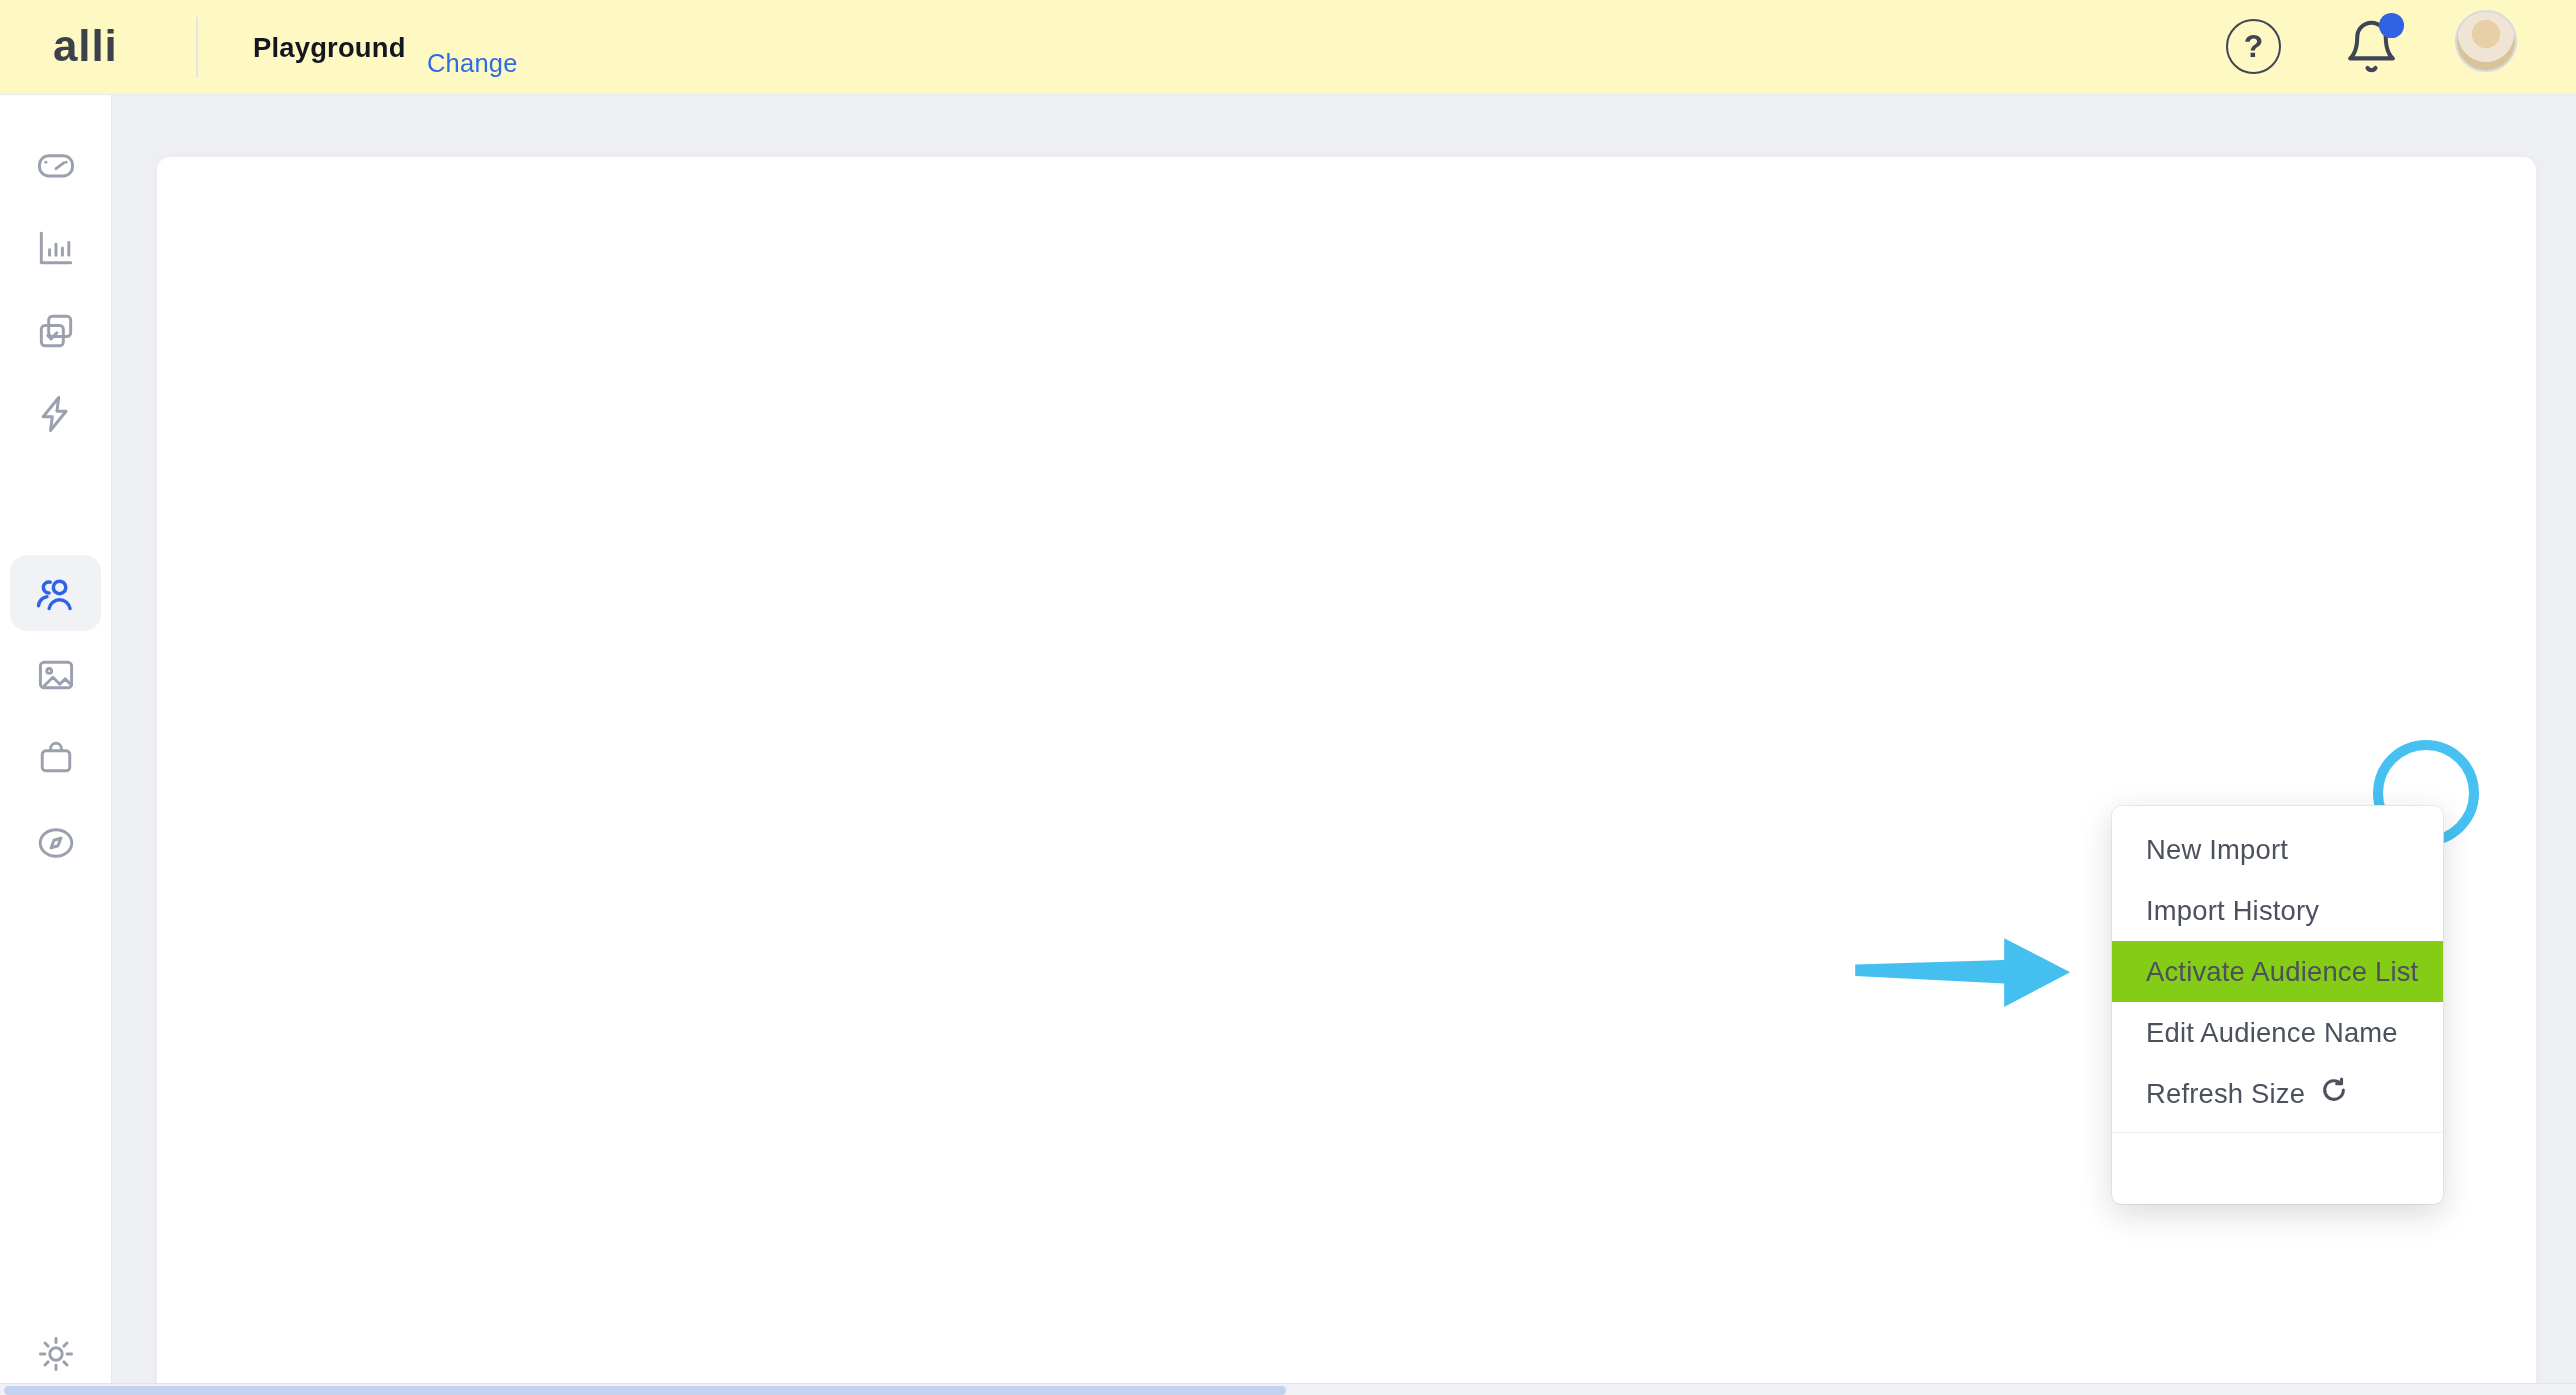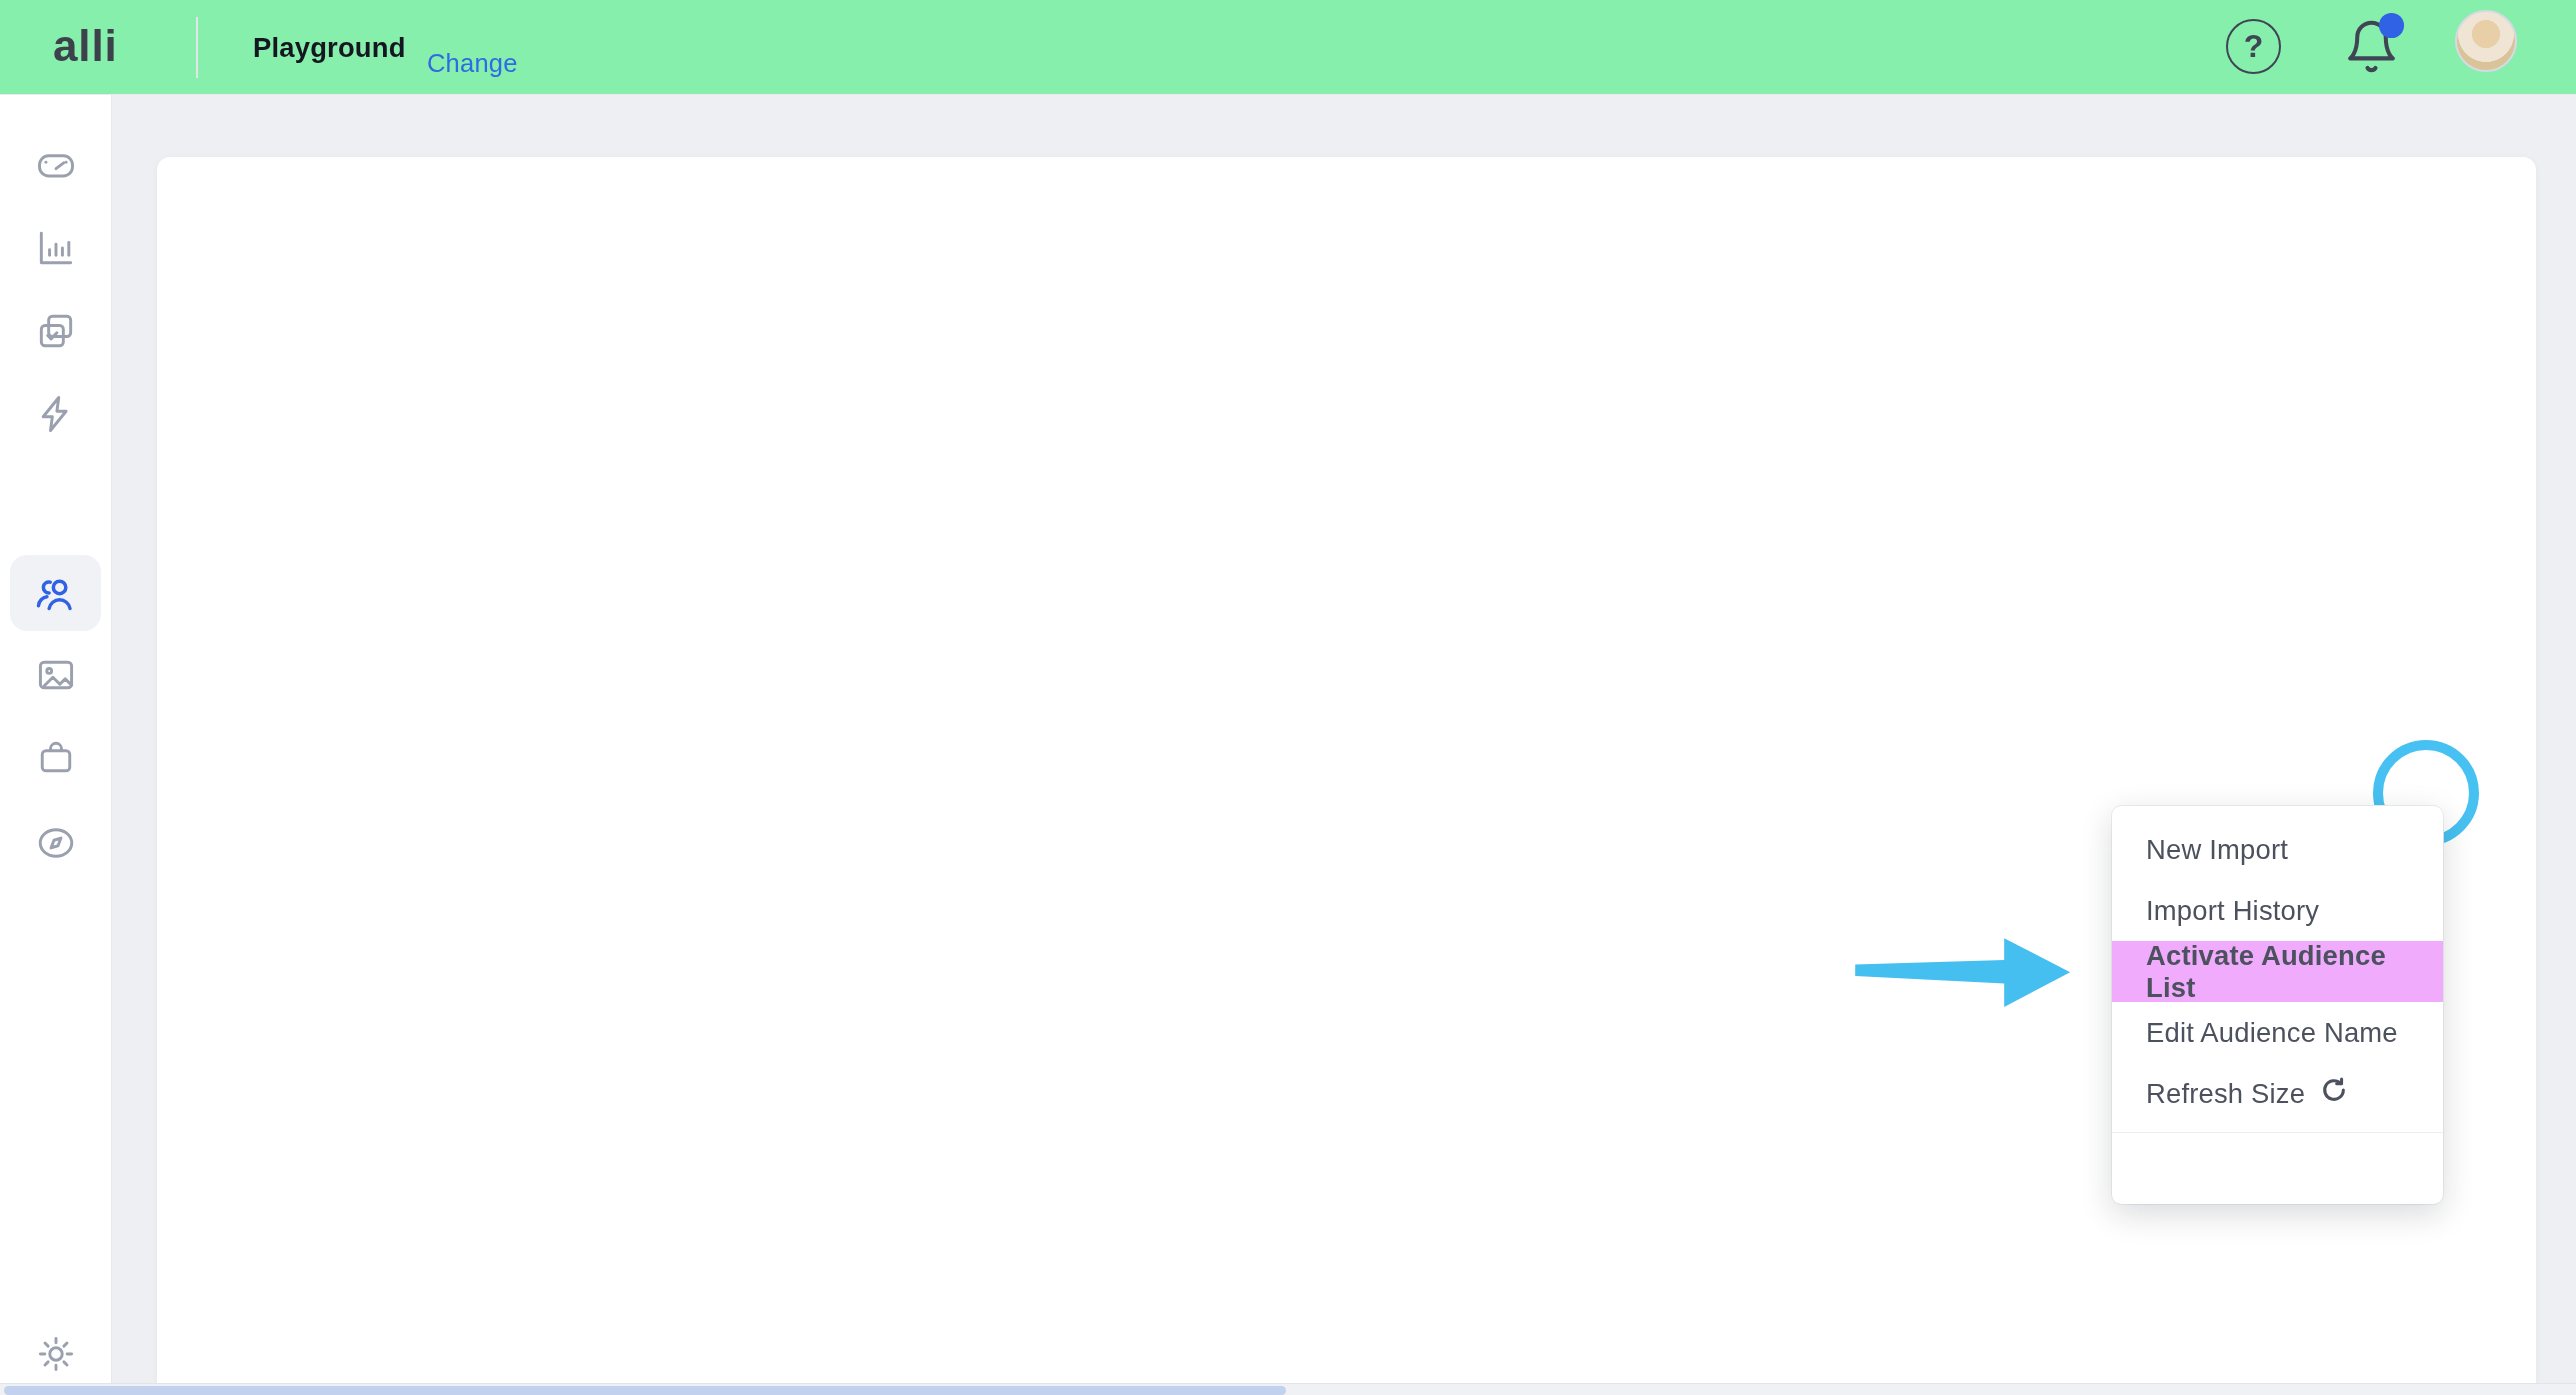--- a/index.html
+++ b/index.html
@@ -2,21 +2,21 @@
 <html style="font-size:15px"><head>
 <meta charset="utf-8">
 <style>
   html,body{margin:0;padding:0;background:#edeff3;}
   *{box-sizing:border-box;}
   .page{position:relative;width:2576px;height:1396px;overflow:hidden;
         font-family:"Liberation Sans","DejaVu Sans",sans-serif;color:#30343f;letter-spacing:0.2px;}
   .abs{position:absolute;}
 
   
-  .topbar{left:0;top:0;width:2576px;height:95px;background:#86efac;border-bottom:0.9px solid #e9eaee;z-index:30;}
+  .topbar{left:0;top:0;width:2576px;height:95px;background:#fef9c3;border-bottom:0.9px solid #e9eaee;z-index:30;}
   .logo{left:53px;top:0;height:95px;line-height:91px;font-size:44px;font-weight:700;color:#3c414c;letter-spacing:0.9px;}
   .topbar-divider{left:196px;top:17px;width:1.9px;height:61px;background:#e4e5e9;}
   .workspace{left:253px;top:0;height:95px;line-height:95px;font-size:27.4px;font-weight:600;color:#14171f;}
   .change-link{left:427px;top:16px;height:95px;line-height:95px;font-size:25.5px;font-weight:500;color:#2f6be4;cursor:pointer;}
   .help-btn{left:2226px;top:19px;width:55px;height:55px;border:2.8px solid #3f4554;border-radius:50%;
             display:flex;align-items:center;justify-content:center;font-size:32px;font-weight:600;color:#3f4554;cursor:pointer;}
   .bell-btn{left:2343px;top:17px;width:57px;height:59px;cursor:pointer;}
   .bell-dot{left:2379px;top:13.2px;width:24.6px;height:24.6px;border-radius:50%;background:#2f62e5;}
   .avatar{left:2455px;top:10.4px;width:62px;height:62px;border-radius:50%;border:2.8px solid #d7dae2;
           background:radial-gradient(circle at 50% 38%,#e9cfa8 0 30%,#f0e4d4 31% 60%,#d9c49a 61% 100%);cursor:pointer;}
@@ -65,21 +65,21 @@
   .status.success{border:2.8px solid #67bf4d;background:#f3faf0;}
   .status.success svg{stroke:#67bf4d;}
   .status.error{border:2.8px solid #cb2d35;background:#fbeaea;}
   .status.error svg{stroke:#cb2d35;}
   .lastimport{position:absolute;left:1910px;width:203px;font-size:25.5px;color:#585e6a;line-height:41px;}
 
   
   .menu{left:2112px;top:806px;width:331px;height:398px;background:#fff;border-radius:9.5px;z-index:40;
         box-shadow:0 9.5px 32px rgba(20,24,40,.16),0 0 0 0.9px #eef0f3;padding-top:13.2px;}
   .menu-item{height:61px;display:flex;align-items:center;padding-left:34px;font-size:27.4px;color:#4c515e;cursor:pointer;gap:15px;}
-  .menu-item.highlight{background:#f0abfc;font-weight:bold;}
+  .menu-item.highlight{background:#84cc16;}
   .menu-item.danger{color:#d23130;height:70px;}
   .menu-divider{margin:7.6px 0 0 0;height:0.9px;background:#eceef0;}
   .menu-item svg{width:28px;height:28px;stroke:#4c515e;fill:none;stroke-width:2.6;stroke-linecap:round;stroke-linejoin:round;}
 
   
   .halo{left:2373px;top:740px;width:106px;height:106px;border:10.4px solid #47c1f1;border-radius:50%;z-index:35;}
   .anno-arrow{left:1855px;top:925px;z-index:50;}
 
   
   .hscroll{left:0;top:1383px;width:2576px;height:13.2px;background:#f0f1f4;border-top:0.9px solid #e3e4e8;z-index:60;}

